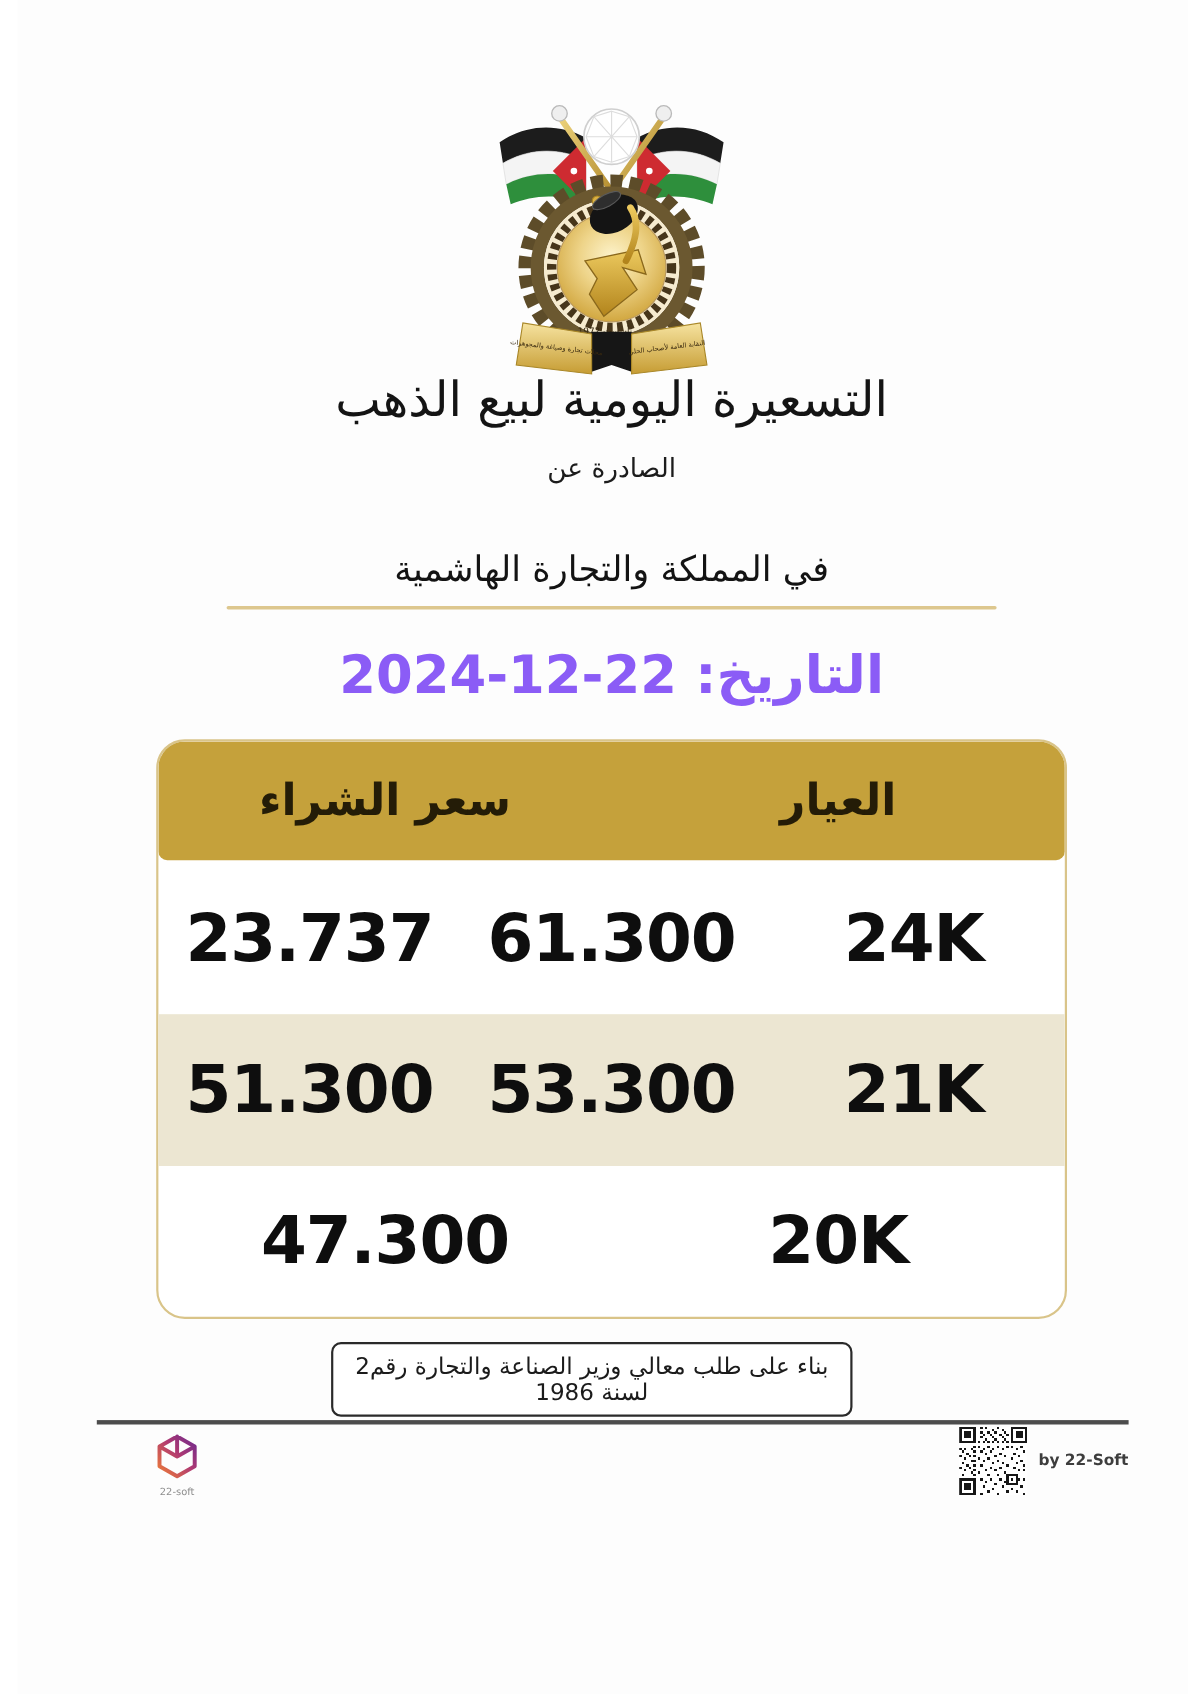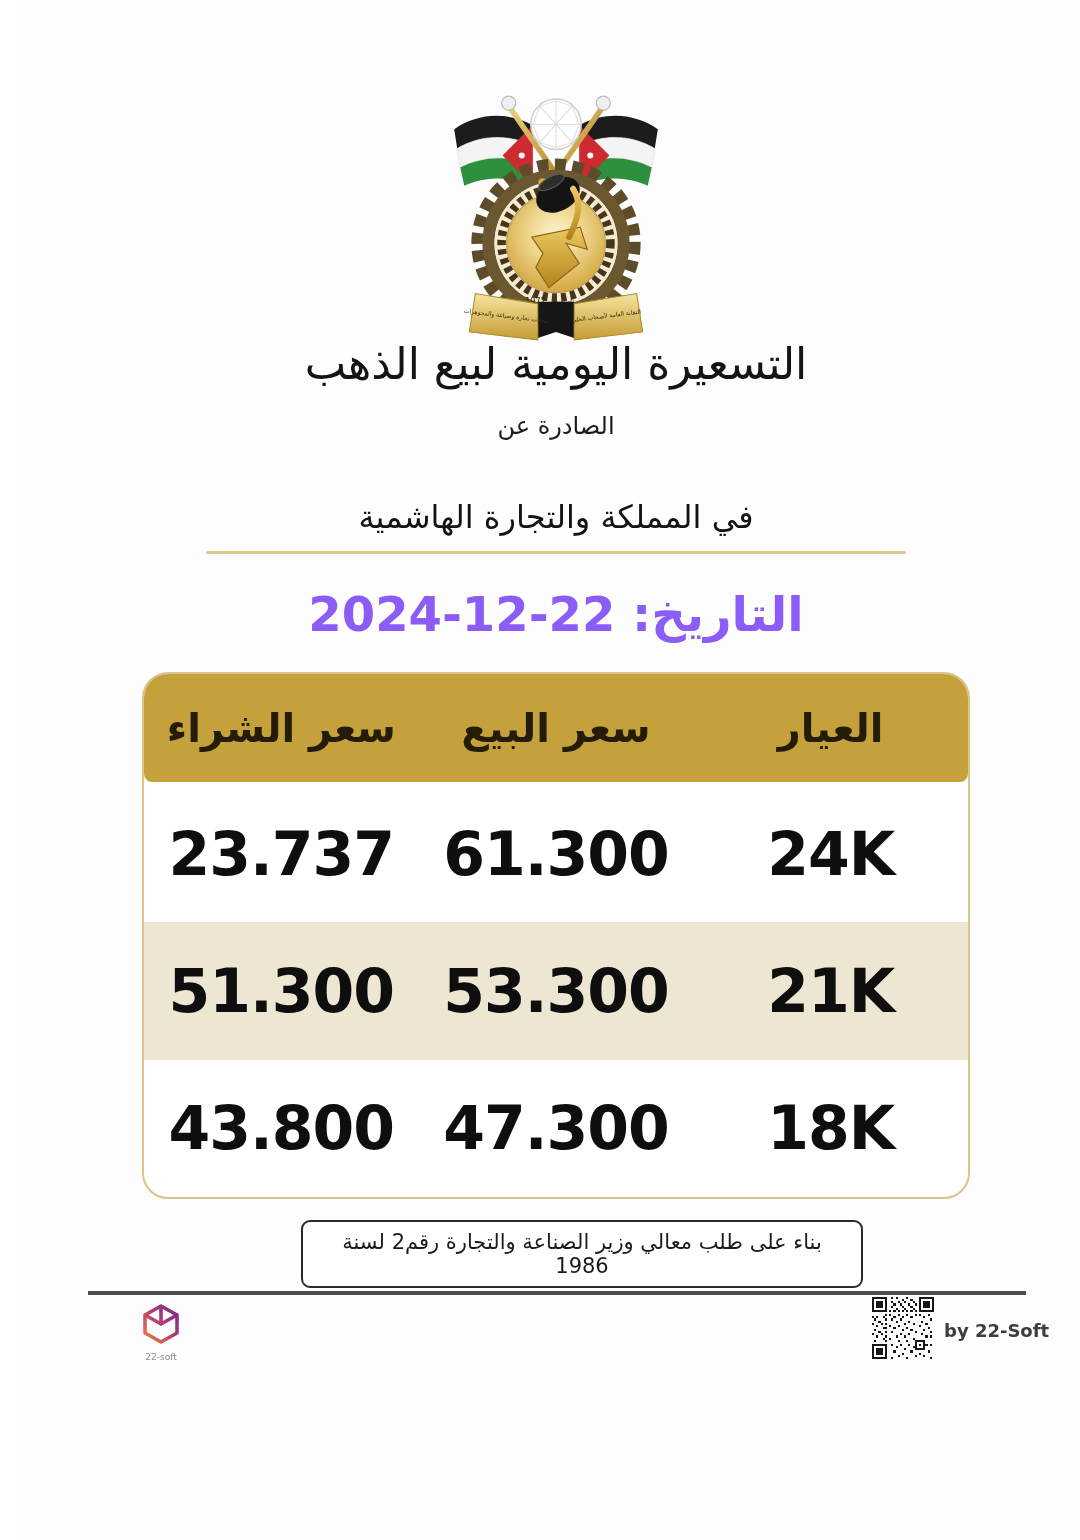--- a/index.html
+++ b/index.html
@@ -30,31 +30,31 @@
     margin:0 0 3px 0;display:flex;align-items:center;
     font-size:40px;font-weight:bold;color:#241c07;
   }
   .t-row{flex:1 1 0;display:flex;align-items:center;font-size:60px;font-weight:bold;color:#0e0e0e;}
   .t-row.alt{background:#ece6d2;}
   .t-cell{flex:1 1 0;text-align:center;letter-spacing:-1px;}
   .t-head .t-cell{letter-spacing:0;}
 
   
   .note-box{
-    top:1220px;left:285px;width:562px;box-sizing:border-box;
+    top:1220px;left:285px;width:474px;box-sizing:border-box;
     border:2px solid #2a2a2a;border-radius:9px;padding:8px 14px;
     font-size:21px;color:#1b1b1b;text-align:center;background:#fff;
   }
 
   
   .footer-divider{top:1291px;left:72px;width:938px;height:4px;background:#4c4c4c;}
   .maker-logo{top:1303px;left:122px;width:46px;text-align:center;}
   .maker-caption{font-size:9px;color:#8d8d8d;margin-top:1px;}
   .qr-wrap{top:1297px;left:856px;}
-  .credit{top:1320px;left:928px;font-size:18px;color:#3d3d3d;font-weight:bold;}
+  .credit{top:1320px;left:928px;font-size:14px;color:#3d3d3d;font-weight:bold;}
 </style>
 </head>
 <body>
 
 <div class="page">
 
   <div class="abs" style="top:90px;left:425px;width:230px;height:254px;">
     <svg viewBox="0 0 220 252" width="230" height="254">
       <defs>
         <radialGradient id="goldDisc" cx="50%" cy="40%" r="65%">
@@ -141,40 +141,38 @@
   <div class="abs gold-divider"></div>
 
   <div class="abs center-text date-line" dir="rtl">
     <span>التاريخ:</span>
     <span class="dv">22-12-2024</span>
   </div>
 
   <div class="abs price-table" dir="rtl">
     <div class="t-head">
       <div class="t-cell">العيار</div>
-      <div class="t-cell">سعر البيع</div>
       <div class="t-cell">سعر الشراء</div>
     </div>
 
     <div class="t-row">
       <div class="t-cell">24K</div>
       <div class="t-cell">61.300</div>
       <div class="t-cell">23.737</div>
     </div>
 
     <div class="t-row alt">
       <div class="t-cell">21K</div>
       <div class="t-cell">53.300</div>
       <div class="t-cell">51.300</div>
     </div>
 
     <div class="t-row">
-      <div class="t-cell">18K</div>
+      <div class="t-cell">20K</div>
       <div class="t-cell">47.300</div>
-      <div class="t-cell">43.800</div>
     </div>
   </div>
 
   <div class="abs note-box" dir="rtl">بناء على طلب معالي وزير الصناعة والتجارة رقم2 لسنة 1986</div>
 
   <div class="abs footer-divider"></div>
 
   <div class="abs maker-logo">
     <svg viewBox="0 0 40 44" width="40" height="44">
       <defs>

